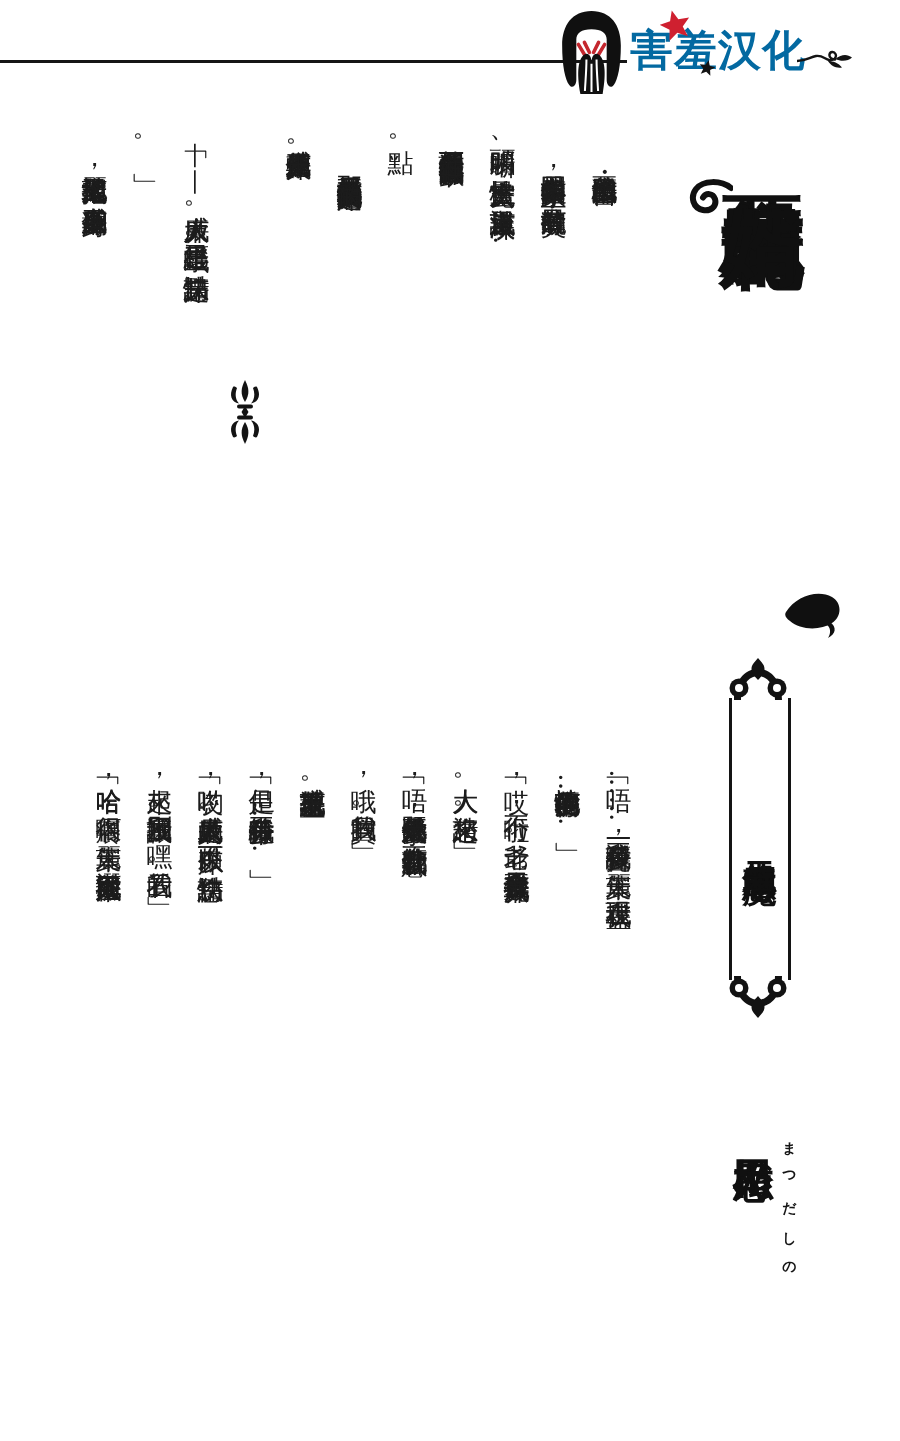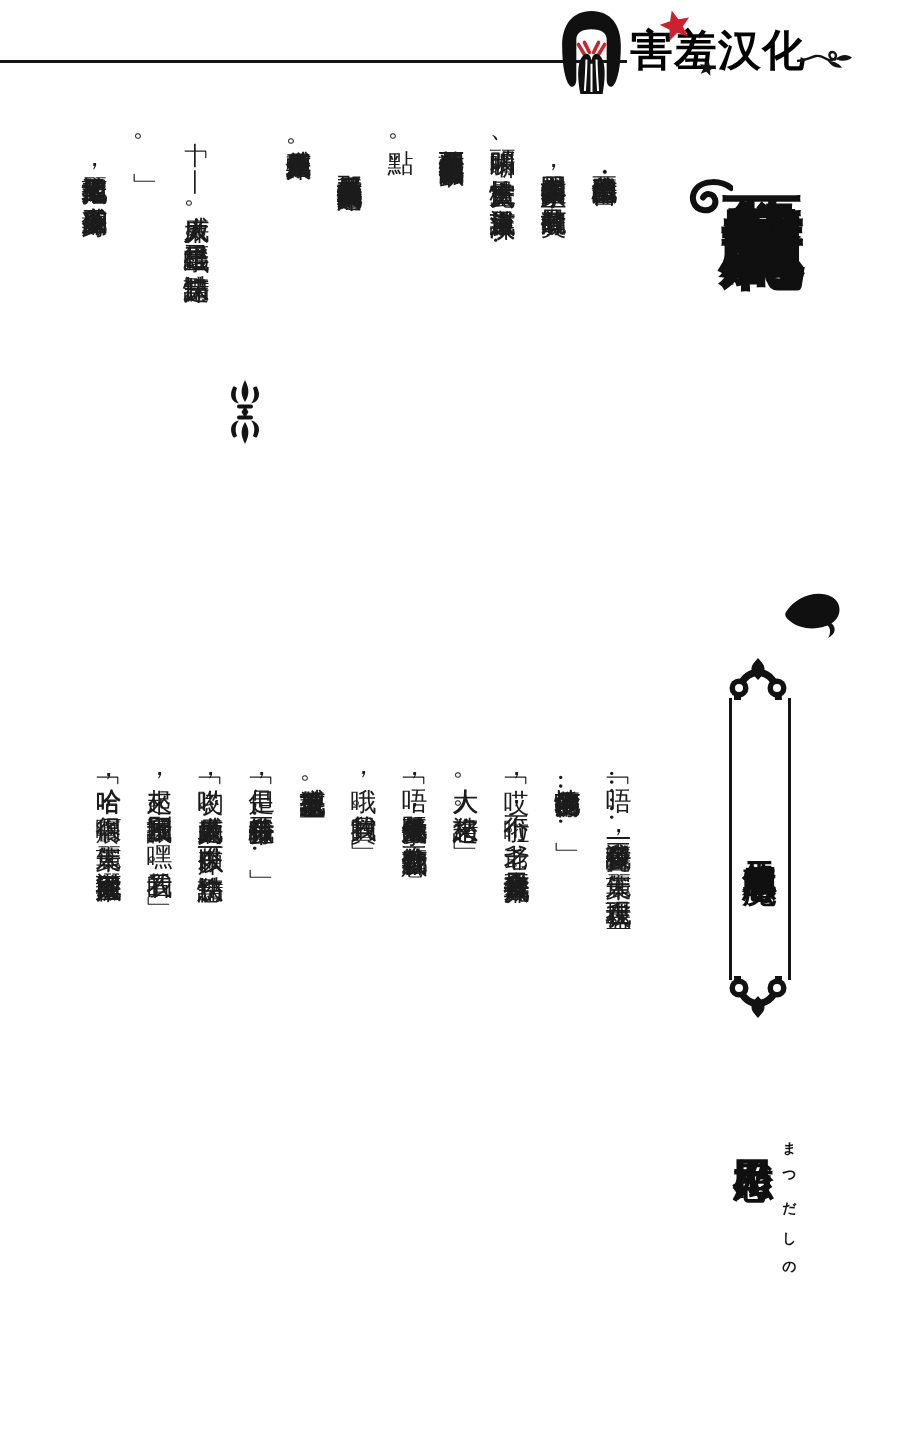--- a/index.html
+++ b/index.html
@@ -8,21 +8,21 @@
     background:#ffffff; overflow:hidden;
     font-family:"DejaVu Serif", serif; color:#1b1b1b;
   }
   
   .rule{position:absolute; top:60px; left:0; width:802px; height:3px; background:#161616; z-index:0;}
   .mascot{position:absolute; left:557px; top:9px; width:69px; height:85px; z-index:2;}
   .logo-text{
     position:absolute; left:627px; top:22px; z-index:1;
     font-family:"DejaVu Sans", sans-serif; font-weight:700;
     font-size:43px; line-height:56px; letter-spacing:1px;
-    color:#000000; background:#ffffff; padding:0 3px;
+    color:#0369a1; background:#ffffff; padding:0 3px;
   }
   .star-red{position:absolute; left:660px; top:10px; width:31px; height:31px; z-index:3;}
   .star-black{position:absolute; left:699px; top:60px; width:16px; height:16px; z-index:3;}
   .flourish{position:absolute; left:797px; top:44px; width:56px; height:30px; z-index:2;}
   .title{
     position:absolute; top:126px; left:712px; margin:0;
     writing-mode:vertical-rl; text-orientation:upright;
     font-family:"DejaVu Serif", serif; font-weight:900;
     font-size:85px; line-height:104px; letter-spacing:3px; color:#101010;
   }

